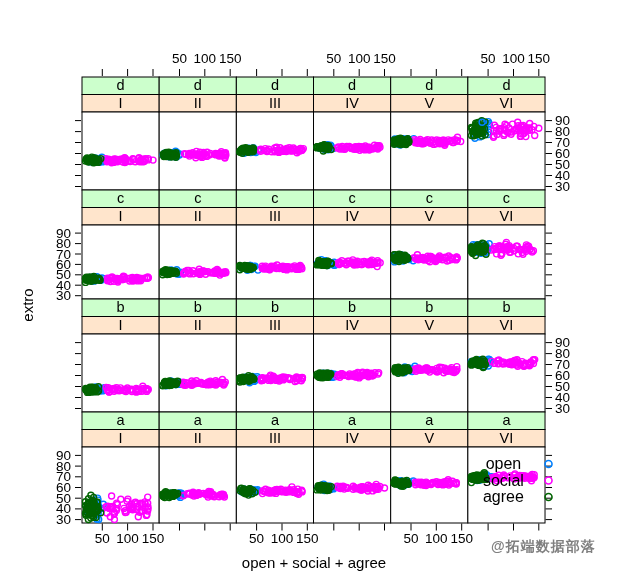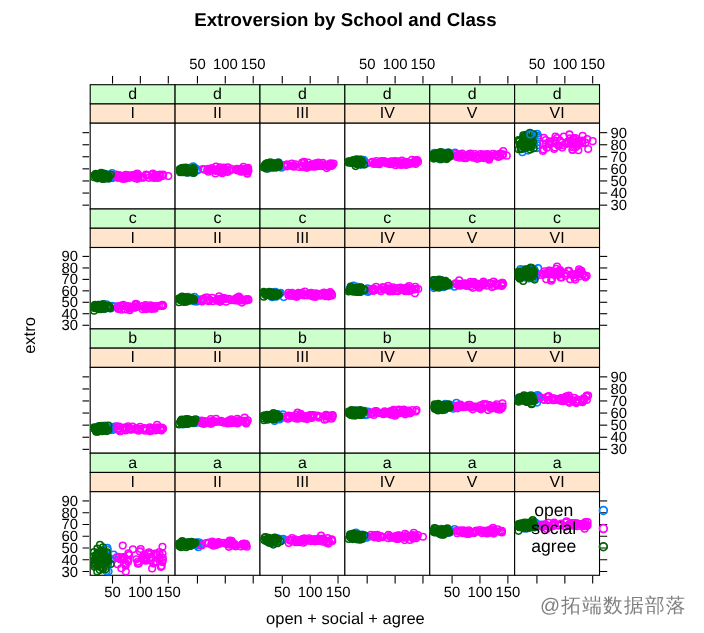--- a/index.html
+++ b/index.html
@@ -8,28 +8,27 @@
   .title{position:absolute;left:0;top:9px;width:628px;text-align:center;
          font-size:17px;font-weight:bold;color:#000;}
   .xlabel{position:absolute;left:0;top:554px;width:628px;text-align:center;
           font-size:15px;color:#000;}
   .ylabel{position:absolute;left:-72px;top:296px;width:200px;height:18px;
           text-align:center;font-size:15px;color:#000;transform:rotate(-90deg);}
   #plot{position:absolute;left:0;top:0;}
   #plot text{font-family:"Liberation Sans",sans-serif;fill:#000;}
   .wm{position:absolute;left:385px;top:544px;width:260px;height:30px;pointer-events:none;}
   .wm-url{position:absolute;left:0;top:7px;font-size:13px;color:#d6d6d6;white-space:nowrap;}
-  .wm-brand{position:absolute;left:106px;top:-6px;font-size:18px;font-weight:normal;
+  .wm-brand{position:absolute;left:106px;top:-6px;font-size:14px;font-weight:bold;
             white-space:nowrap;color:rgba(95,95,95,0.8);letter-spacing:1px;}
 </style>
 </head>
 <body>
 
 <div id="frame">
-  <div class="title">Extroversion by School and Class</div>
   <div class="ylabel">extro</div>
   <svg id="plot" width="640" height="575">
       <g stroke="#000" stroke-width="1">
         <line x1="102.3" y1="69" x2="102.3" y2="76"></line>
         <line x1="102.3" y1="523.5" x2="102.3" y2="530.5"></line>
         <line x1="127.6" y1="69" x2="127.6" y2="76"></line>
         <line x1="127.6" y1="523.5" x2="127.6" y2="530.5"></line>
         <line x1="153.0" y1="69" x2="153.0" y2="76"></line>
         <line x1="153.0" y1="523.5" x2="153.0" y2="530.5"></line>
         <line x1="179.5" y1="69" x2="179.5" y2="76"></line>

